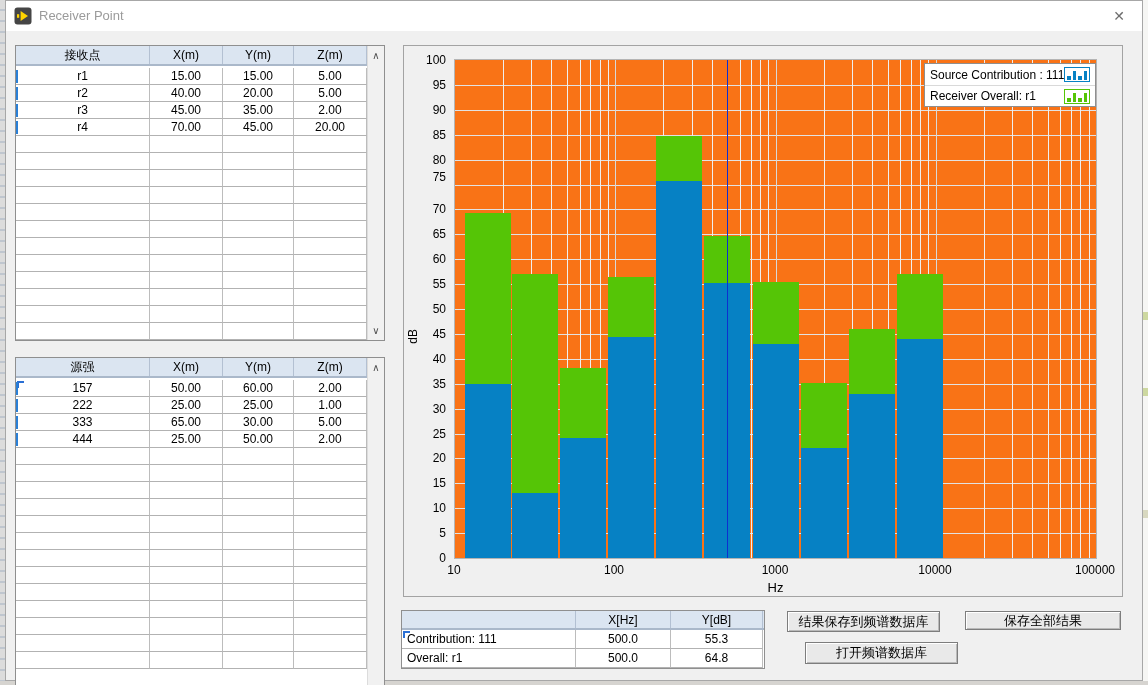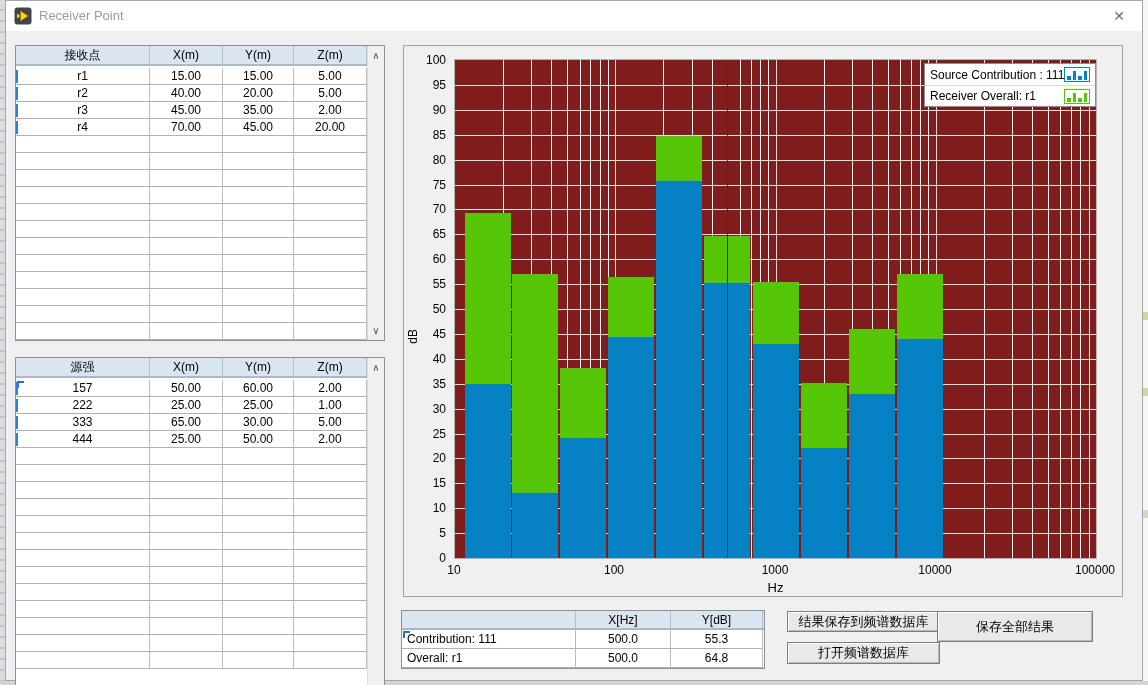--- a/index.html
+++ b/index.html
@@ -34,21 +34,21 @@
   .c0{width:134px;} .c1{width:73px;} .c2{width:71px;} .c3{width:73px;}
   .rowmark{position:absolute;left:0;top:2px;width:2px;height:13px;background:#2a7fd6;}
   .cellmark{position:absolute;width:7px;height:7px;border-left:2px solid #2a6fd4;border-top:2px solid #2a6fd4;}
   .vscroll{position:absolute;right:0;top:0;bottom:0;width:17px;background:#f1f1f1;border-left:1px solid #dcdcdc;}
   .vscroll .chev{position:absolute;left:0;width:16px;height:15px;text-align:center;font-size:10px;
                  color:#505050;line-height:15px;}
   .chev.up{top:2px;} .chev.down{bottom:2px;}
   
   .chart-panel{position:absolute;left:397px;top:44px;width:720px;height:552px;
                background:#f0f0f0;border:1px solid #a3a3a3;}
-  .plot{position:absolute;left:50px;top:13px;width:643px;height:500px;background:#7f1d1d;
+  .plot{position:absolute;left:50px;top:13px;width:643px;height:500px;background:#f97316;
         border:1px solid #b4b4b4;}
   .grid-h{position:absolute;left:0;width:100%;height:1px;background:#e2e2e2;}
   .grid-v{position:absolute;top:0;height:100%;width:1px;background:#efefef;}
   .grid-v.major{background:#d8d8d8;}
   .bar-seg{position:absolute;width:46px;}
   .cursor-line{position:absolute;top:0;height:100%;width:1px;background:#0d2fd0;}
   .yaxis{position:absolute;left:0;top:13px;width:46px;height:500px;}
   .ytick{position:absolute;right:4px;font-size:12px;transform:translateY(-50%);}
   .xaxis{position:absolute;left:50px;top:517px;width:643px;height:15px;}
   .xtick{position:absolute;font-size:12px;transform:translateX(-50%);}
@@ -66,22 +66,22 @@
   .readout .thead{height:19px;}
   .readout .trow{height:19px;}
   .r0{width:174px;} .r1{width:95px;} .r2{width:92px;}
   .readout .lbl{justify-content:flex-start;padding-left:5px;}
   
   .btn{position:absolute;background:#e9e9e9;border:1px solid #7d7d7d;
        box-shadow:inset 1px 1px 0 #ffffff, inset -1px -1px 0 #b9b9b9;
        font-size:13px;display:flex;align-items:center;justify-content:center;cursor:default;
        font-family:"Liberation Sans","DejaVu Sans",sans-serif;}
   .btn1{left:781px;top:610px;width:153px;height:21px;}
-  .btn2{left:931px;top:610px;width:156px;height:31px;}
-  .btn3{left:781px;top:641px;width:153px;height:22px;}
+  .btn2{left:959px;top:610px;width:156px;height:19px;}
+  .btn3{left:799px;top:641px;width:153px;height:22px;}
   .btn4{left:959px;top:641px;width:156px;height:22px;}
 </style>
 </head>
 <body>
 
 <div id="root">
   <div class="bg-left"></div>
   <div class="bg-right">
     <i style="top:312px;background:#cdd8a0;"></i>
     <i style="top:388px;background:#cdd8a0;"></i>
@@ -347,21 +347,21 @@
           <span class="ytick" style="top: 375px;">25</span>
           <span class="ytick" style="top: 350px;">30</span>
           <span class="ytick" style="top: 325px;">35</span>
           <span class="ytick" style="top: 300px;">40</span>
           <span class="ytick" style="top: 275px;">45</span>
           <span class="ytick" style="top: 250px;">50</span>
           <span class="ytick" style="top: 225px;">55</span>
           <span class="ytick" style="top: 200px;">60</span>
           <span class="ytick" style="top: 175px;">65</span>
           <span class="ytick" style="top: 150px;">70</span>
-          <span class="ytick" style="top: 126px;">75</span>
+          <span class="ytick" style="top: 118px;">75</span>
           <span class="ytick" style="top: 101px;">80</span>
           <span class="ytick" style="top: 76px; margin-left: 28px;">85</span>
           <span class="ytick" style="top: 51px;">90</span>
           <span class="ytick" style="top: 26px;">95</span>
           <span class="ytick" style="top: 1px;">100</span>
         </div>
       <div class="plot" id="plot">
           <div class="grid-h" style="top: 473px;"></div>
           <div class="grid-h" style="top: 448px;"></div>
           <div class="grid-h" style="top: 423px;"></div>

